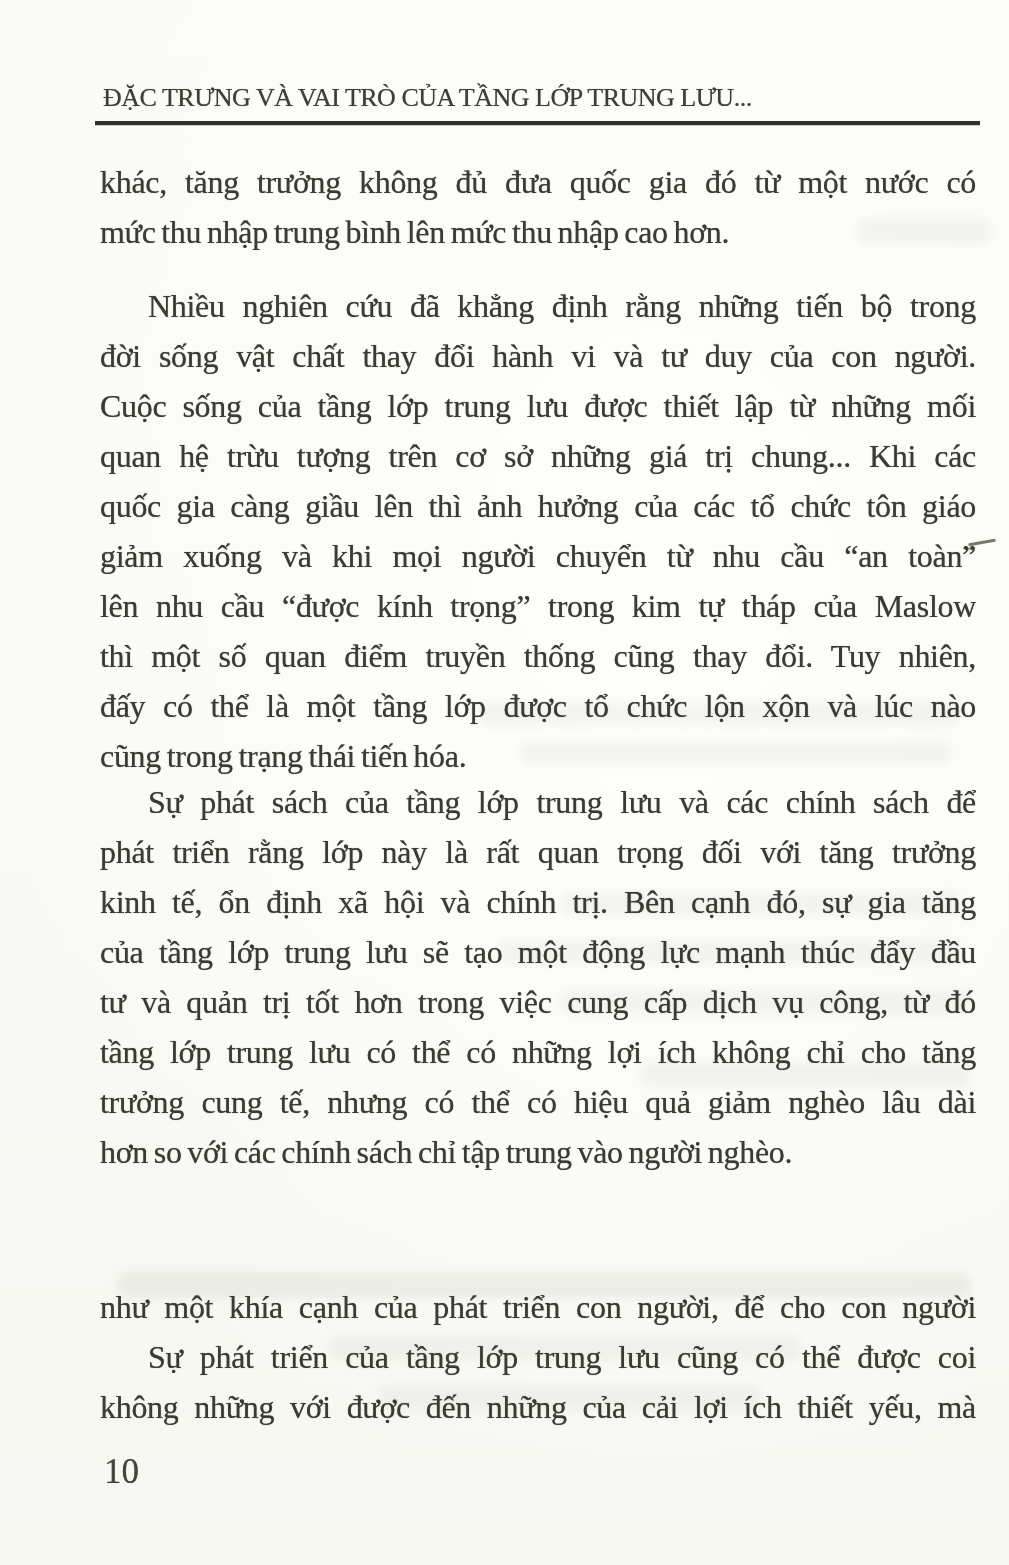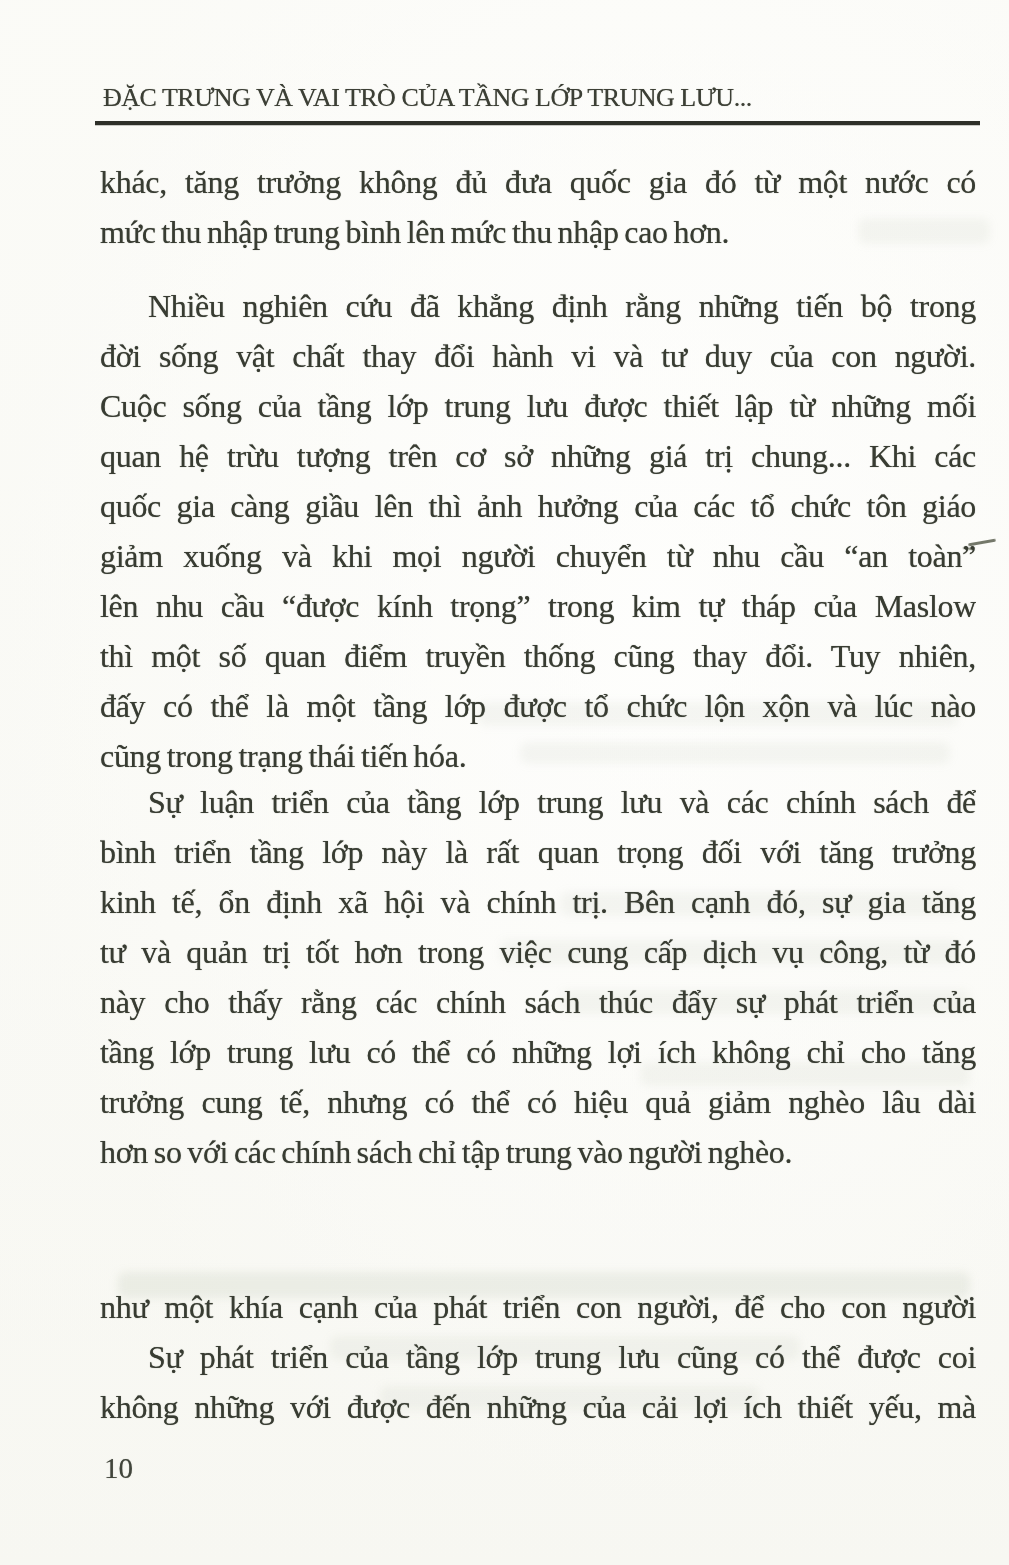--- a/index.html
+++ b/index.html
@@ -52,21 +52,21 @@
     white-space:nowrap;
     text-align:justify;
     text-align-last:justify;
     overflow:hidden;
   }
   .line.indent{padding-left:48px;}
   .line.last{text-align-last:left;}
   .page-number{
     position:absolute;
     left:104px;top:1452px;
-    font-size:29px;
+    font-size:35px;
     color:#41453b;
     text-shadow:0 0 0.8px rgba(65,69,59,0.6);
   }
   
   .ghost{
     position:absolute;
     background:rgba(143,160,133,0.13);
     filter:blur(4px);
     border-radius:8px;
     pointer-events:none;
@@ -125,25 +125,25 @@
       <div class="line">đấy có thể là một tầng lớp được tổ chức lộn xộn và lúc nào</div>
       <div class="line last">cũng trong trạng thái tiến hóa.</div>
     </div>
 
     <div class="para" style="top:157px;">
       <div class="line">khác, tăng trưởng không đủ đưa quốc gia đó từ một nước có</div>
       <div class="line last">mức thu nhập trung bình lên mức thu nhập cao hơn.</div>
     </div>
 
     <div class="para" style="top:777px;">
-      <div class="line indent">Sự luận triển của tầng lớp trung lưu và các chính sách để</div>
-      <div class="line">bình triển tầng lớp này là rất quan trọng đối với tăng trưởng</div>
+      <div class="line indent">Sự phát sách của tầng lớp trung lưu và các chính sách để</div>
+      <div class="line">phát triển rằng lớp này là rất quan trọng đối với tăng trưởng</div>
       <div class="line">kinh tế, ổn định xã hội và chính trị. Bên cạnh đó, sự gia tăng</div>
+      <div class="line">của tầng lớp trung lưu sẽ tạo một động lực mạnh thúc đẩy đầu</div>
       <div class="line">tư và quản trị tốt hơn trong việc cung cấp dịch vụ công, từ đó</div>
-      <div class="line">này cho thấy rằng các chính sách thúc đẩy sự phát triển của</div>
       <div class="line">tầng lớp trung lưu có thể có những lợi ích không chỉ cho tăng</div>
       <div class="line">trưởng cung tế, nhưng có thể có hiệu quả giảm nghèo lâu dài</div>
       <div class="line last">hơn so với các chính sách chỉ tập trung vào người nghèo.</div>
     </div>
 
     <div class="para" style="top:1282px;">
       <div class="line">như một khía cạnh của phát triển con người, để cho con người</div>
       <div class="line indent">Sự phát triển của tầng lớp trung lưu cũng có thể được coi</div>
       <div class="line">không những với được đến những của cải lợi ích thiết yếu, mà</div>
     </div>

